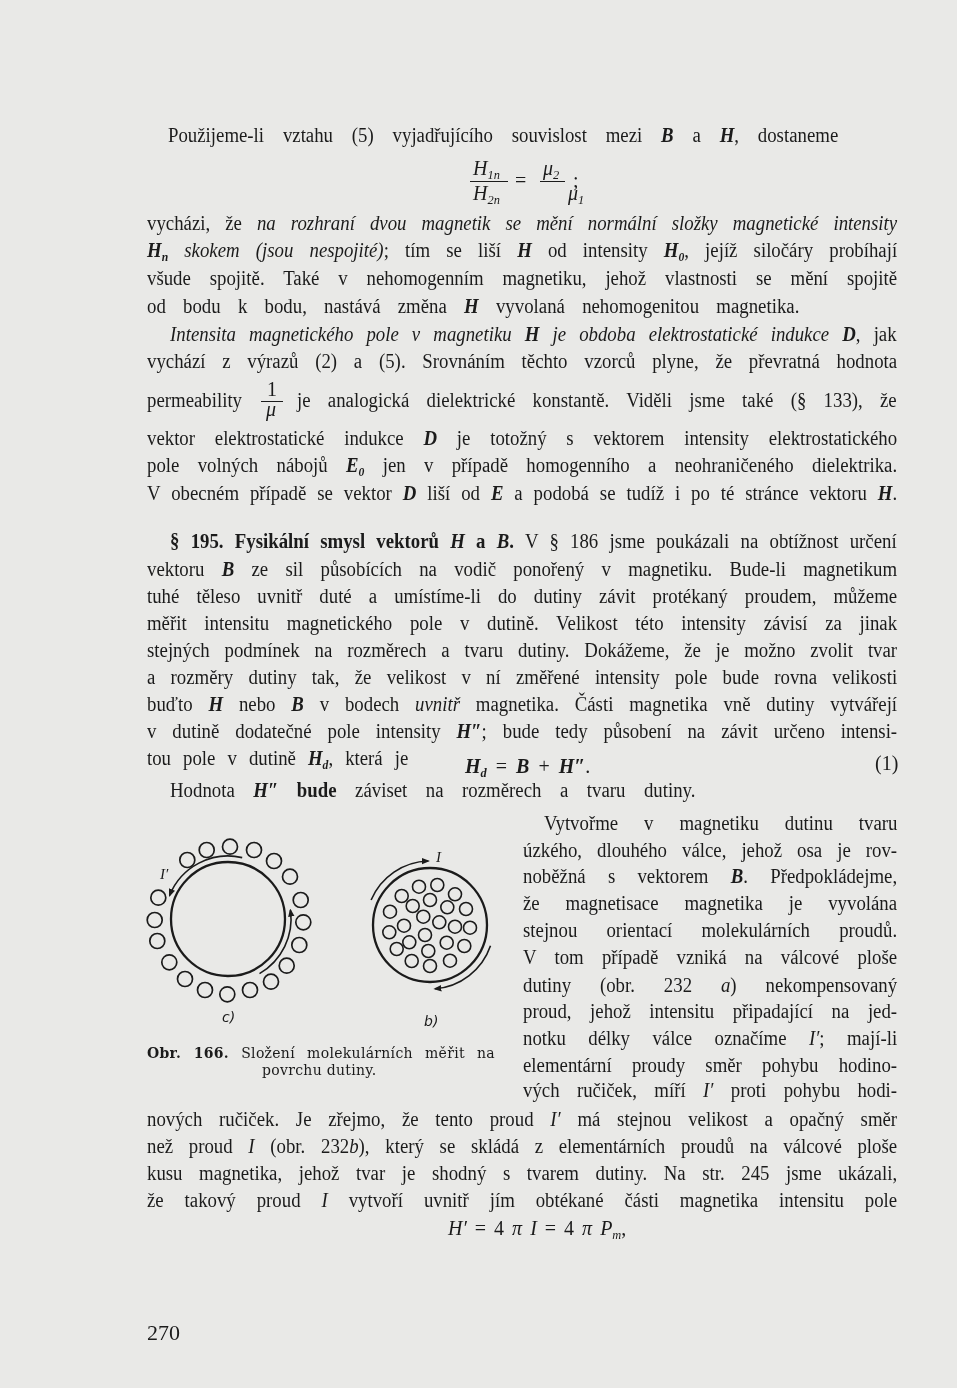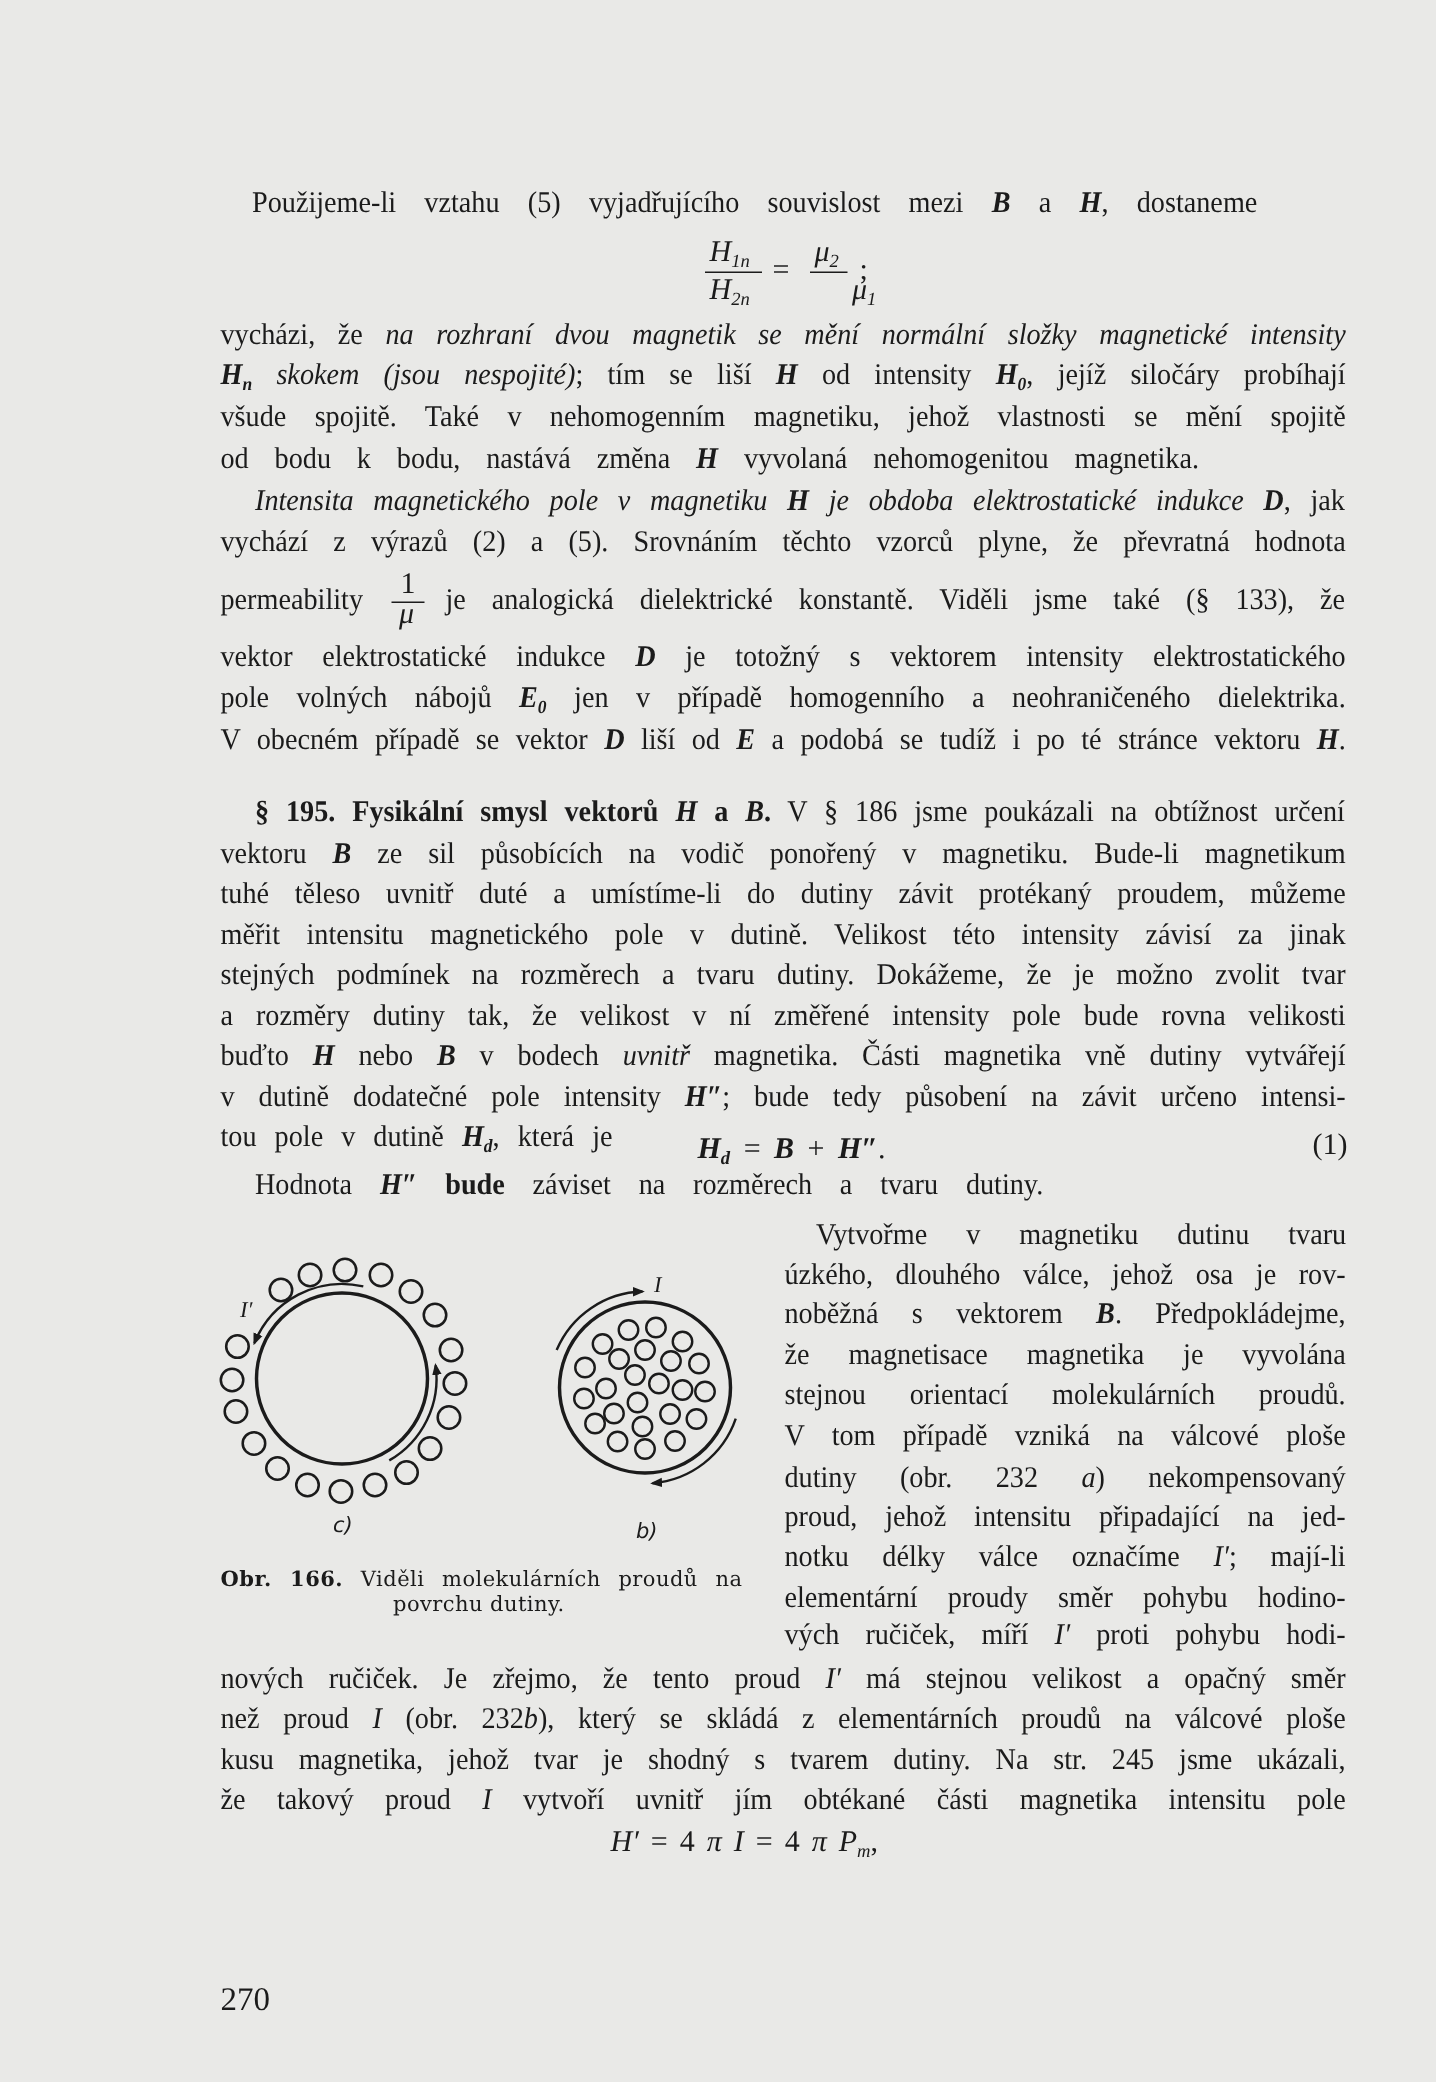--- a/index.html
+++ b/index.html
@@ -100,21 +100,21 @@
       <path class="arc" d="M 371.1 900 A 64 64 0 0 1 428.3 861" stroke-width="1.6" marker-end="url(#ah)"></path>
       <path class="arc" d="M 490.5 945.8 A 64 64 0 0 1 435 988.8" stroke-width="1.6" marker-end="url(#ah)"></path>
     </g>
   </svg>
 
   <span class="flabel" style="left:160px;top:867px">I′</span>
   <span class="flabel" style="left:436px;top:850px">I</span>
   <span class="figlabel" style="left:222px;top:1010px">c)</span>
   <span class="figlabel" style="left:424px;top:1014px">b)</span>
   <div class="caption j" style="left:147px;top:1046px;width:348px">
-    <span class="b">Obr. 166.</span><span> Viděli molekulárních proudů na</span>
+    <span class="b">Obr. 166.</span><span> Složení molekulárních měřit na</span>
   </div>
   <div class="caption" style="left:262px;top:1063px;">povrchu dutiny.</div>
 
   <div class="line j" style="top:125px;left:168px;width:713px"><span>Použijeme-li vztahu (5) vyjadřujícího souvislost mezi </span><span class="v">B</span><span> a </span><span class="v">H</span><span>, dostaneme</span></div>
 
   <div>
     <span class="eqp i" style="left:473px;top:158px"><span>H</span><span class="sub">1n</span></span>
     <div class="bar" style="left:470px;top:181px;width:38px"></div>
     <span class="eqp i" style="left:473px;top:183px"><span>H</span><span class="sub">2n</span></span>
     <span class="eqp" style="left:515px;top:170px">=</span>
@@ -178,16 +178,16 @@
   <div class="line j" style="top:1001px;left:523px;width:398px">proud, jehož intensitu připadající na jed-</div>
   <div class="line j" style="top:1028px;left:523px;width:398px"><span>notku délky válce označíme </span><span class="i">I′</span><span>; mají-li</span></div>
   <div class="line j" style="top:1055px;left:523px;width:398px">elementární proudy směr pohybu hodino-</div>
   <div class="line j" style="top:1080px;left:523px;width:398px"><span>vých ručiček, míří </span><span class="i">I′</span><span> proti pohybu hodi-</span></div>
 
   <div class="line j" style="top:1109px;left:147px;width:798px"><span>nových ručiček. Je zřejmo, že tento proud </span><span class="i">I′</span><span> má stejnou velikost a opačný směr</span></div>
   <div class="line j" style="top:1136px;left:147px;width:798px"><span>než proud </span><span class="i">I</span><span> (obr. 232</span><span class="i">b</span><span>), který se skládá z elementárních proudů na válcové ploše</span></div>
   <div class="line j" style="top:1163px;left:147px;width:798px">kusu magnetika, jehož tvar je shodný s tvarem dutiny. Na str. 245 jsme ukázali,</div>
   <div class="line j" style="top:1190px;left:147px;width:798px"><span>že takový proud </span><span class="i">I</span><span> vytvoří uvnitř jím obtékané části magnetika intensitu pole</span></div>
 
-  <div class="eqp" style="left:407px;top:1218px;word-spacing:3px"><span class="i">H′</span><span> = 4 </span><span class="i">π</span><span> </span><span class="i">I</span><span> = 4 </span><span class="i">π</span><span> </span><span class="i">P</span><span class="i sub">m</span><span>,</span></div>
+  <div class="eqp" style="left:448px;top:1218px;word-spacing:3px"><span class="i">H′</span><span> = 4 </span><span class="i">π</span><span> </span><span class="i">I</span><span> = 4 </span><span class="i">π</span><span> </span><span class="i">P</span><span class="i sub">m</span><span>,</span></div>
 
   <div class="pagenum" style="left:147px;top:1274px">270</div>
 </div>
 
 </body></html>

